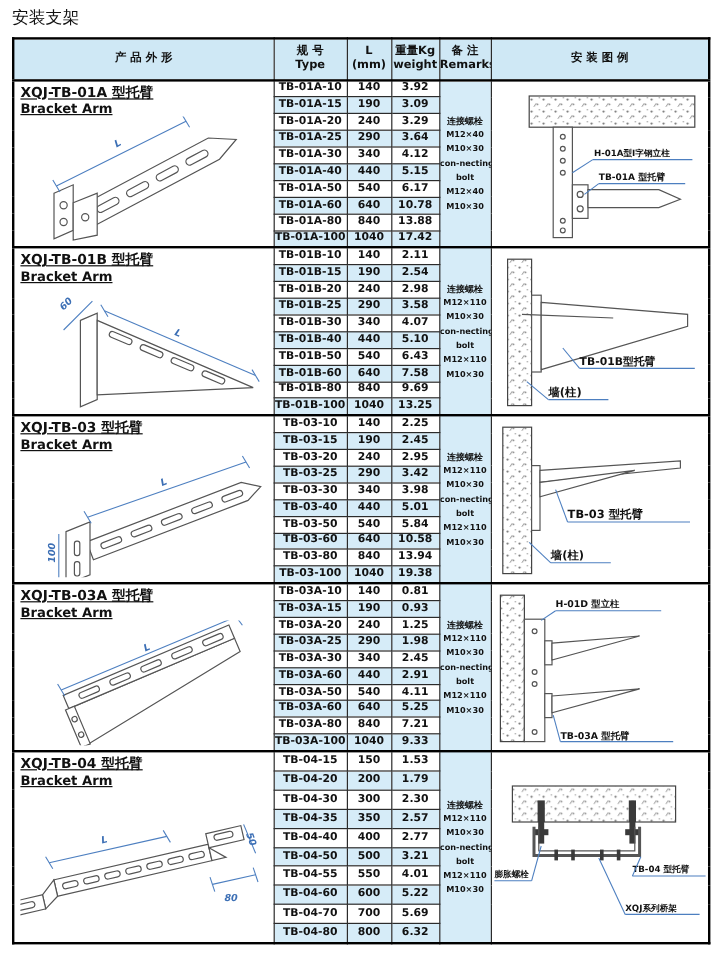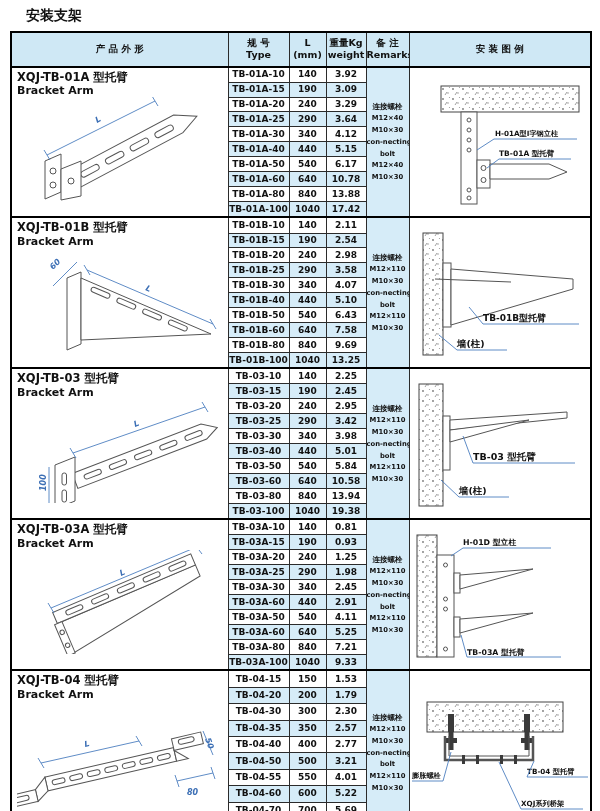--- a/index.html
+++ b/index.html
@@ -2,21 +2,21 @@
 <html><head>
 <meta charset="utf-8">
 <style>
   html,body{margin:0;padding:0;}
   body{
     width:600px;height:811px;background:#fff;color:#111;
     font-family:"DejaVu Sans","Liberation Sans",sans-serif;
     -webkit-font-smoothing:antialiased;
   }
   .titles{padding:7px 0 0 10px;line-height:1.25;}
-  .t-zh{font-size:14px;font-weight:bold;margin-left:16px;}
+  .t-zh{font-size:14px;font-weight:normal;}
   .t-en{font-size:14px;font-weight:bold;}
 
   table.cat{
     border-collapse:collapse;table-layout:fixed;
     width:580px;margin:6px 0 0 10px;
     border:2px solid #000;
   }
   .cat th,.cat td{border:1px solid #2b2b2b;padding:0;overflow:hidden;}
   .cat thead th{
     background:#cfe8f5;height:33px;font-size:9.5px;font-weight:bold;
@@ -24,21 +24,21 @@
   }
   .cat tbody{border-top:2px solid #000;}
 
   td.c-data{
     font-size:9px;font-weight:bold;text-align:center;
     height:12.9px;line-height:1;background:#fff;white-space:nowrap;
   }
   tbody[data-section="4"] td.c-data{height:14.9px;}
   tr.alt td.zcell{background:#d6ecf8;}
 
-  td.c-prod{background:#fff;vertical-align:top;padding:3px 4px 15px 5px;}
+  td.c-prod{background:#fff;vertical-align:top;padding:3px 4px 3px 5px;text-decoration:underline;}
   .prod-zh{font-size:11.5px;font-weight:bold;line-height:1.2;}
   .prod-en{font-size:11px;font-weight:bold;line-height:1.2;}
 
   td.c-remarks{background:#d6ecf8;vertical-align:middle;text-align:center;}
   .remark-line{font-size:6.8px;font-weight:bold;line-height:1.75;white-space:nowrap;}
   .remark-line.zh{font-size:7.5px;}
 
   td.c-illu{background:#fff;text-align:left;vertical-align:middle;}
 
   svg{display:block;margin:0 auto;}

